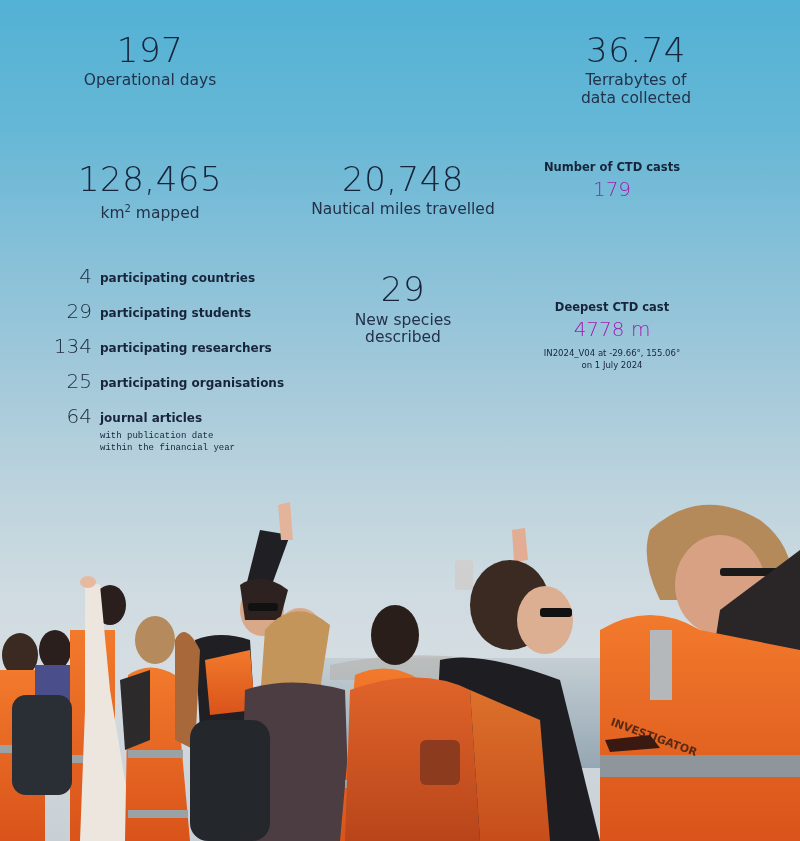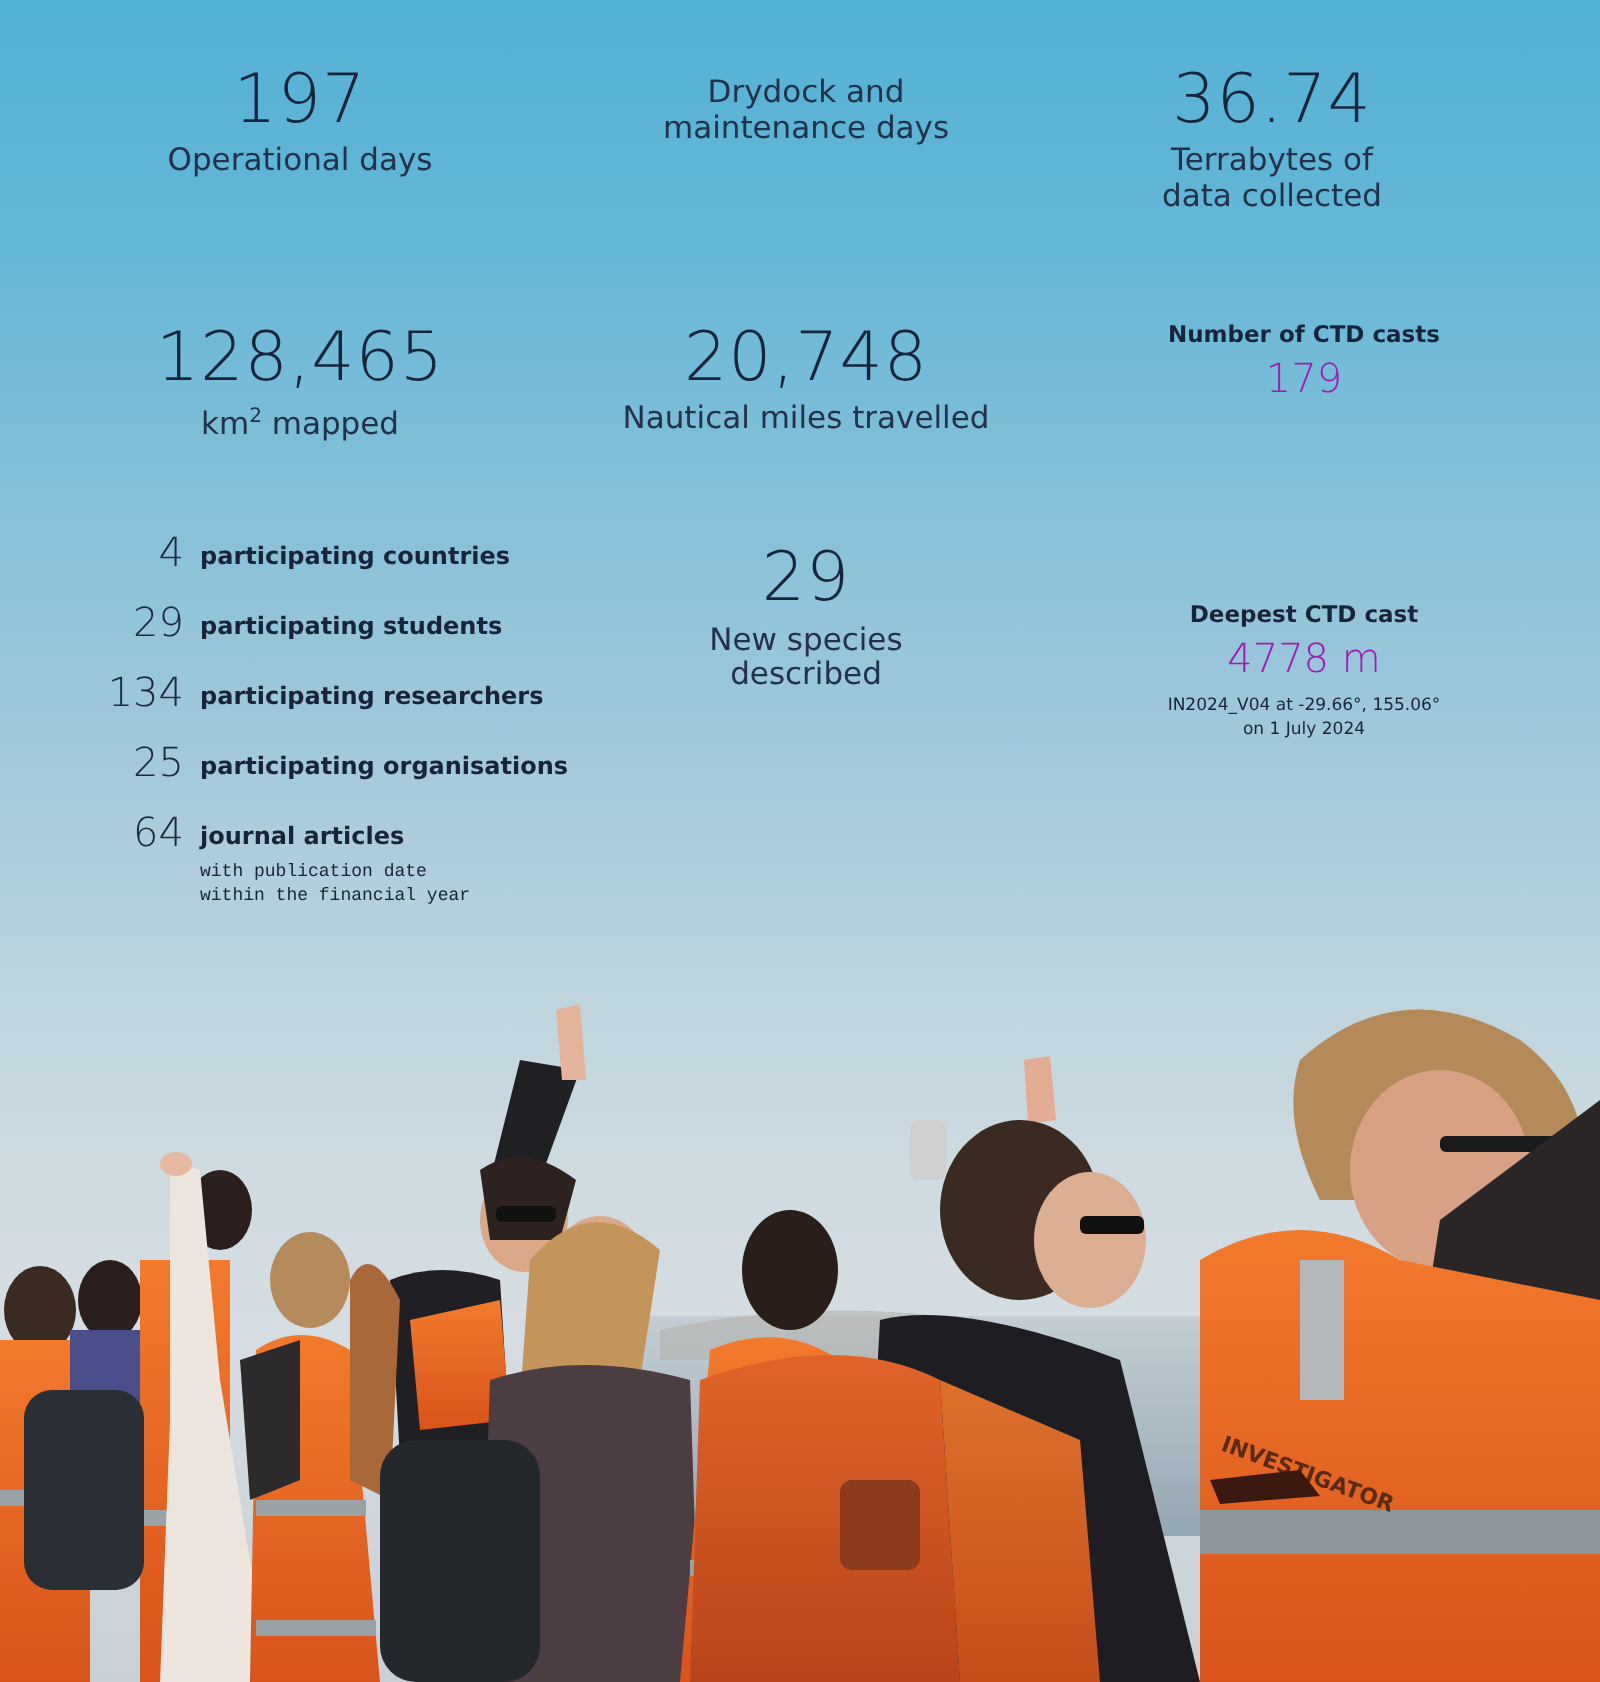--- a/index.html
+++ b/index.html
@@ -46,21 +46,21 @@
       font-family: "DejaVu Sans", sans-serif; font-weight: bold;
       font-size: 12px; color: #17243a; white-space: nowrap;
     }
     .prow .psub {
       position: absolute; left: 48px; top: 25px;
       font-family: Liberation Mono, monospace; font-size: 9px;
       line-height: 12px; color: #17243a; white-space: nowrap;
     }
 
     
-    .ctd { position: absolute; left: 572px; width: 160px; text-align: center; }
+    .ctd { position: absolute; left: 532px; width: 160px; text-align: center; }
     .ctd .h {
       font-family: "DejaVu Sans", sans-serif; font-weight: bold;
       font-size: 11.5px; color: #17243a; white-space: nowrap;
     }
     .ctd .v {
       font-family: "DejaVu Sans", sans-serif; font-weight: 200;
       font-size: 20px; color: #a21caf; margin-top: 3px; line-height: 24px;
     }
     .ctd .note {
       font-family: "DejaVu Sans", sans-serif; font-size: 8.5px;
@@ -73,24 +73,20 @@
 </head>
 <body>
 
 <div class="page">
 
   <div class="stat" style="left:60px; top:33px; width:180px;">
     <div class="num">197</div>
     <div class="lbl">Operational days</div>
   </div>
   <div class="stat" style="left:303px; top:33px; width:200px;">
-    <div class="lbl">
-      <div>Drydock and</div>
-      <div style="margin-top:-2px;">maintenance days</div>
-    </div>
   </div>
   <div class="stat" style="left:546px; top:33px; width:180px;">
     <div class="num">36.74</div>
     <div class="lbl">
       <div>Terrabytes of</div>
       <div style="margin-top:-2px;">data collected</div>
     </div>
   </div>
 
   <div class="stat" style="left:50px; top:162px; width:200px;">

